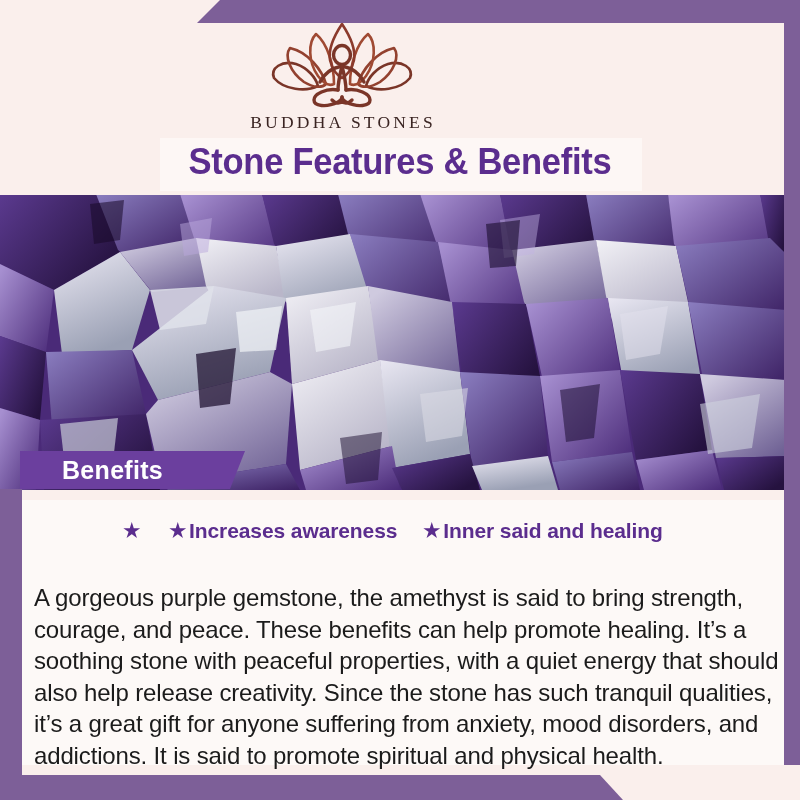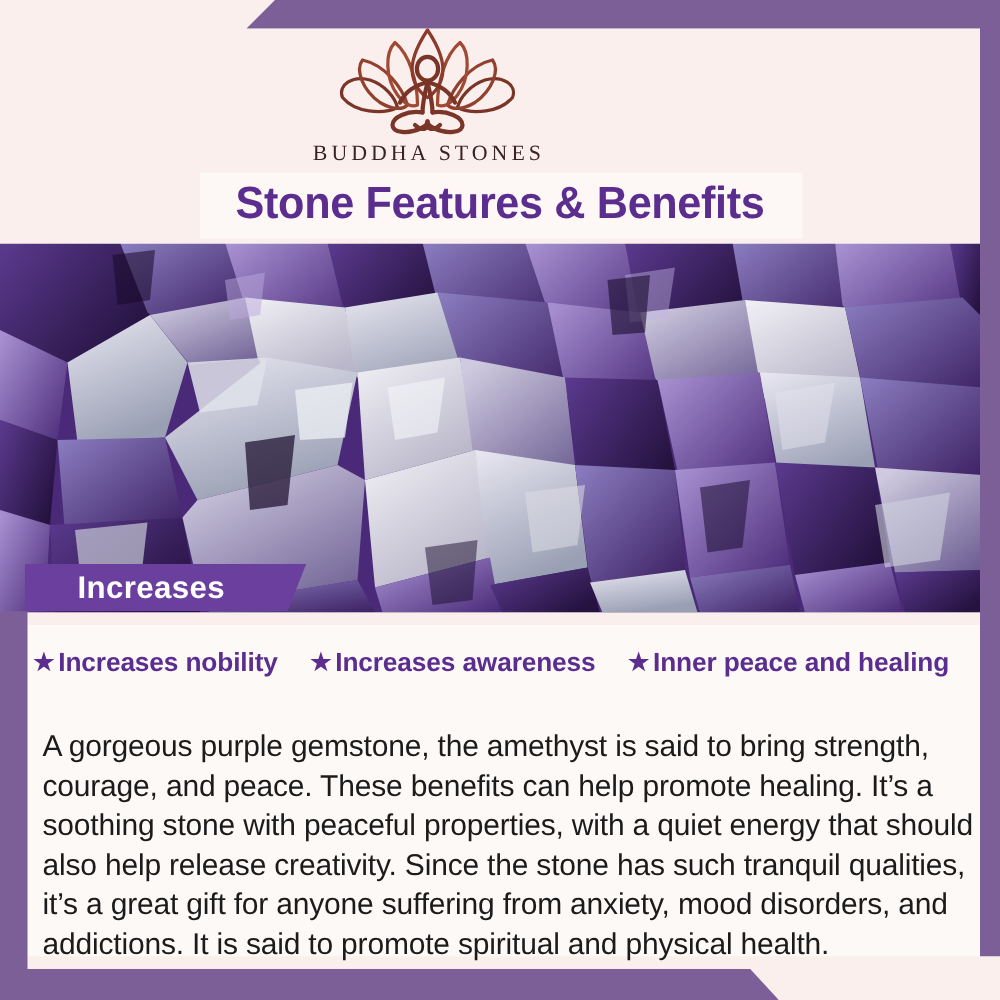--- a/index.html
+++ b/index.html
@@ -297,21 +297,21 @@
 
       <polygon points="196,160 236,154 230,210 200,214" fill="#190b2b" opacity="0.7"></polygon>
       <polygon points="486,30 520,26 516,72 490,74" fill="#1a0d2e" opacity="0.6"></polygon>
       <polygon points="560,196 600,190 594,244 566,248" fill="#1d0f33" opacity="0.55"></polygon>
       <polygon points="90,10 124,6 120,46 94,50" fill="#170a28" opacity="0.55"></polygon>
       <polygon points="340,244 382,238 378,286 346,290" fill="#1b0d2f" opacity="0.5"></polygon>
     </svg>
   </div>
 
   <div class="ribbon"></div>
-  <div class="ribbon-label">Increases</div>
+  <div class="ribbon-label">Benefits</div>
 
   <div class="header">
     <div class="logo-wrap">
       <svg class="logo-mark" width="148" height="88" viewBox="0 0 148 88" xmlns="http://www.w3.org/2000/svg" aria-hidden="true">
         <g fill="none" stroke="#8b3a2c" stroke-width="2.6" stroke-linecap="round" stroke-linejoin="round">
 
           <path d="M6 56 C 2 46, 14 38, 28 42 C 40 46, 48 56, 50 64 C 38 70, 16 68, 6 56 Z" stroke="#7a3528"></path>
 
           <path d="M142 56 C 146 46, 134 38, 120 42 C 108 46, 100 56, 98 64 C 110 70, 132 68, 142 56 Z" stroke="#7a3528"></path>
 
@@ -347,29 +347,28 @@
 
   <div class="title-plate"></div>
   <div class="title-text">Stone Features &amp; Benefits</div>
 
   <div class="body-panel"></div>
   <div class="body-inner"></div>
 
   <div class="bullets">
     <div class="bullet">
       <span class="star-icon">★</span>
-      <span>Increases nobility</span>
     </div>
     <div class="bullet">
       <span class="star-icon">★</span>
       <span>Increases awareness</span>
     </div>
     <div class="bullet">
       <span class="star-icon">★</span>
-      <span>Inner peace and healing</span>
+      <span>Inner said and healing</span>
     </div>
   </div>
 
   <p class="description">A gorgeous purple gemstone, the amethyst is said to bring strength, courage, and peace. These benefits can help promote healing. It’s a soothing stone with peaceful properties, with a quiet energy that should also help release creativity. Since the stone has such tranquil qualities, it’s a great gift for anyone suffering from anxiety, mood disorders, and addictions. It is said to promote spiritual and physical health.</p>
 
   <div class="frame-top"></div>
   <div class="frame-right"></div>
   <div class="frame-bottom"></div>
   <div class="frame-left"></div>
 

